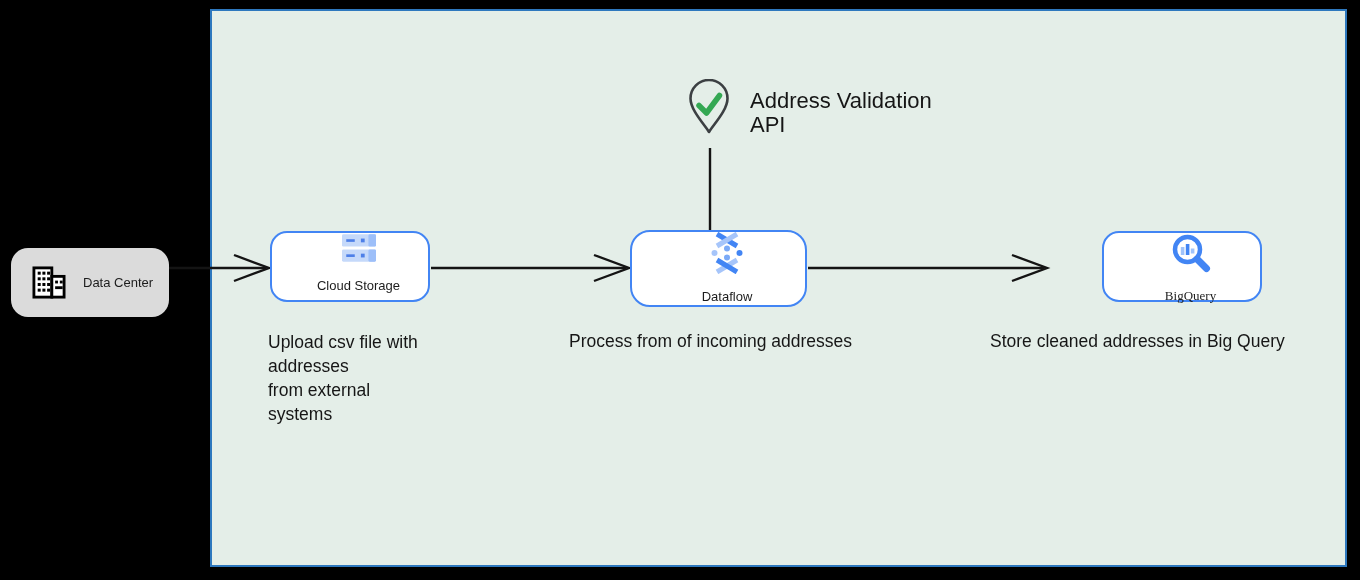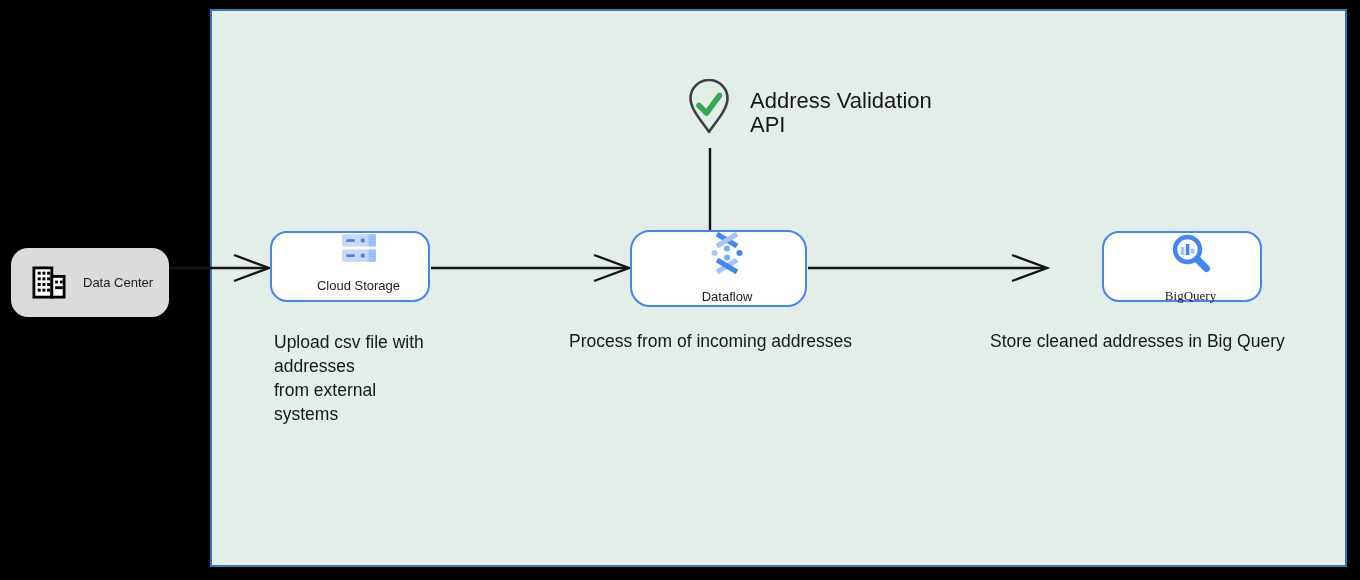--- a/index.html
+++ b/index.html
@@ -149,18 +149,18 @@
   <span>
     <svg width="46" height="56" viewBox="0 0 46 56">
       <path d="M23 53 C18 45 4.5 31 4.5 19.5 A18.5 18.5 0 0 1 41.5 19.5 C41.5 31 28 45 23 53 Z" fill="none" stroke="#3C4043" stroke-width="2.6" stroke-linejoin="round"></path>
       <path d="M13 26.5 L20.5 34 L33.5 16.5" fill="none" stroke="#34A853" stroke-width="5.5" stroke-linecap="round" stroke-linejoin="round"></path>
     </svg>
   </span>
 </div>
 <div class="api-label">Address Validation
 API</div>
 
-<div class="annotation" style="left:274px;top:330px;width:270px;">Upload csv file with
+<div class="annotation" style="left:268px;top:330px;width:270px;">Upload csv file with
 addresses
 from external
 systems</div>
 <div class="annotation" style="left:569px;top:329px;white-space:nowrap;">Process from of incoming addresses</div>
 <div class="annotation" style="left:990px;top:329px;white-space:nowrap;">Store cleaned addresses in Big Query</div>
 
 </body></html>

